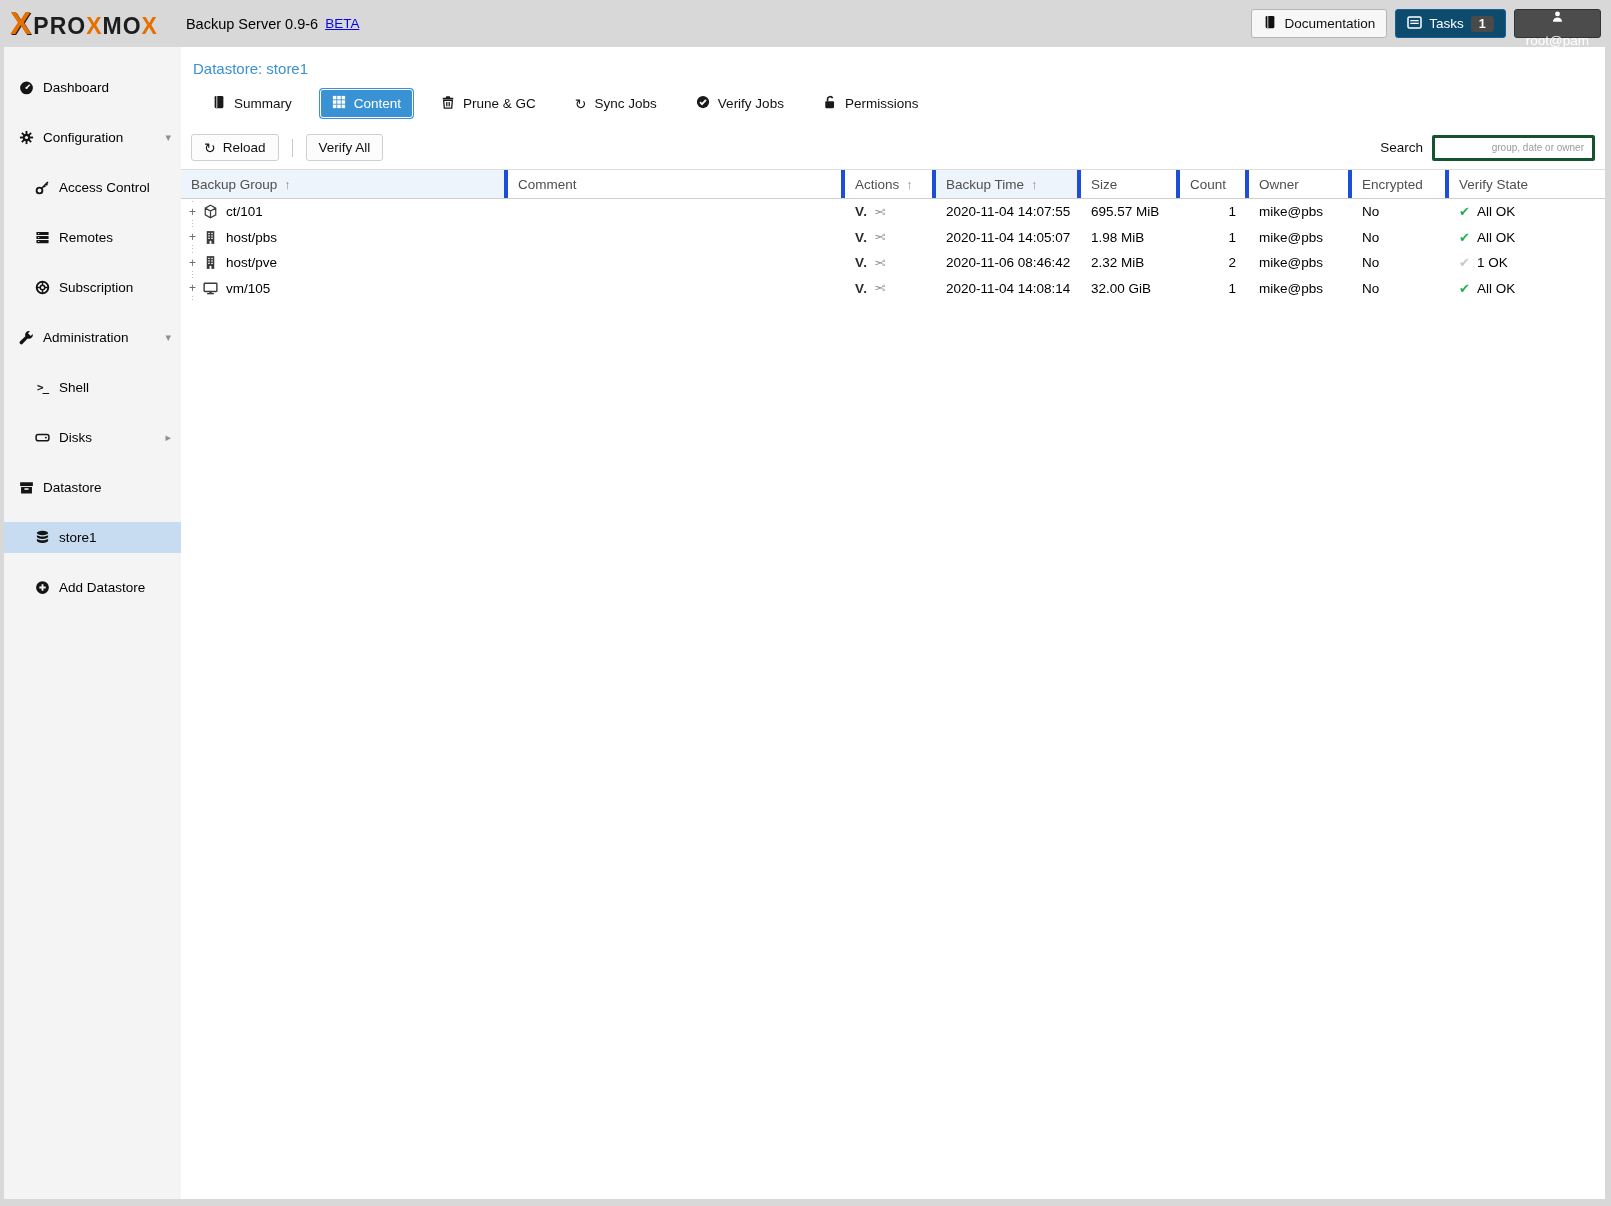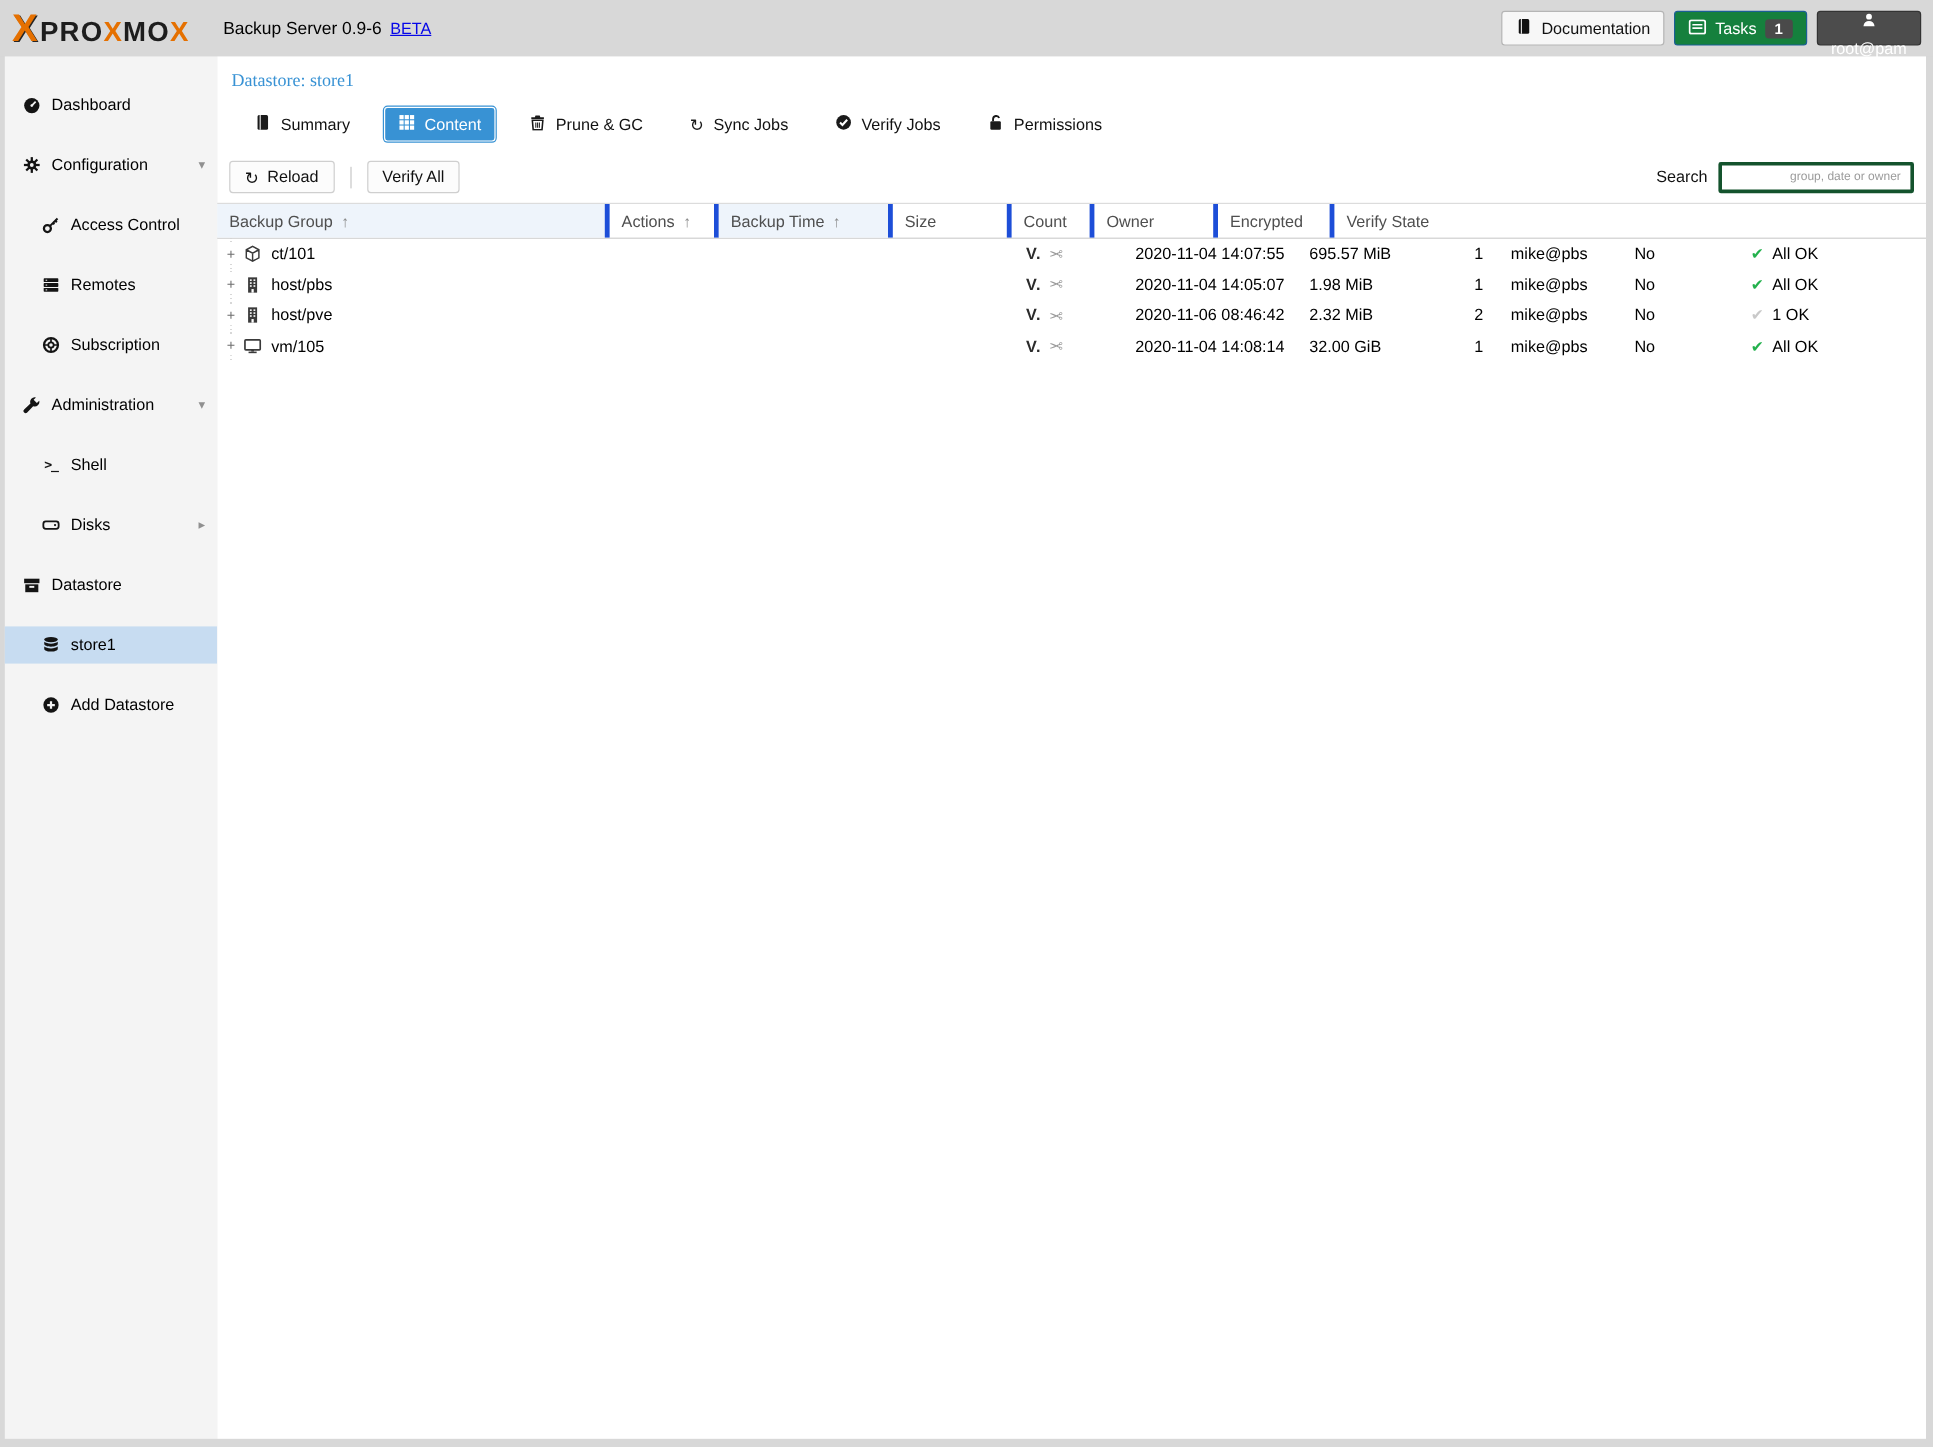--- a/index.html
+++ b/index.html
@@ -12,42 +12,42 @@
   .brand-mark { color:#E57000; font-weight:900; font-size:32px; line-height:30px; margin-right:2px;
     text-shadow:1px 1px 0 #262626; }
   .brand-word { font-weight:bold; font-size:23px; letter-spacing:1px; color:#1d1d1d; }
   .brand-word .ox { color:#E57000; }
   .subtitle { margin-left:28px; font-size:14.5px; color:#000; }
   .beta { margin-left:7px; font-size:13.5px; color:#0606e8; text-decoration:underline; cursor:pointer; }
   .topbar-right { margin-left:auto; display:flex; align-items:center; gap:8px; }
   .tb-btn { height:29px; display:flex; align-items:center; gap:7px; padding:0 11px;
     border-radius:3px; font-size:13.5px; cursor:pointer; }
   .tb-doc { background:#f7f7f7; border:1px solid #b5b5b5; color:#111; }
-  .tb-tasks { background:#15803d; border:1px solid #1b5f95; color:#fff; }
+  .tb-tasks { background:#0c4a6e; border:1px solid #1b5f95; color:#fff; }
   .badge { background:#4a4a4a; color:#fff; border-radius:3px; padding:1px 8px; font-size:12.5px; font-weight:bold; }
   .tb-user { background:#4c4c4c; border:1px solid #333; color:#fff;flex-direction:column; }
   .caret { font-size:11px; color:#cfcfcf; }
 
   
   .page { display:flex; height:1152px; margin:0 6px 7px 4px; }
 
   
   .sidebar { width:177px; background:#f4f4f4; padding-top:6px; flex:none; }
   .side-item { height:31px; display:flex; align-items:center; padding-left:13px;
     font-size:13.5px; color:#000; cursor:pointer;margin-top:19px; }
   .side-item.child { padding-left:29px; }
   .side-item.selected { background:#c7dcf1; }
   .sicon { width:19px; margin-right:7px; display:flex; justify-content:center; align-items:center; color:#141414; flex:none; }
   .sicon svg { display:block; }
   .side-caret { margin-left:auto; margin-right:10px; color:#909090; font-size:11px; }
   .shell-glyph { font-family:"DejaVu Sans Mono", monospace; font-weight:bold; font-size:11px; letter-spacing:-1px; }
 
   
   .main { flex:1; background:#fff; display:flex; flex-direction:column; min-width:0; }
-  .panel-title { padding:13px 28px 4px 12px; color:#3892d4; font-size:15px;font-family:Liberation Serif, serif; }
+  .panel-title { padding:13px 28px 4px 12px; color:#3892d4; font-size:15px; }
   .tabs { display:flex; align-items:center; gap:17px; padding:8px 0 9px 20px; }
   .tab { height:29px; display:flex; align-items:center; gap:8px; padding:0 11px;
     font-size:13.5px; color:#111; border-radius:3px; cursor:pointer; }
   .tab svg, .tab .tab-glyph { color:#1a1a1a; }
   .tab.active { background:#3892d4; color:#fff; border:1px solid #fff; box-shadow:0 0 0 1px #3892d4; }
   .tab.active svg, .tab.active .tab-glyph { color:#fff; }
   .tab-glyph { font-size:14px; line-height:14px; }
 
   .toolbar { display:flex; align-items:center; padding:7px 10px 8px 10px; gap:8px; }
   .tool-btn { height:27px; display:flex; align-items:center; gap:7px; padding:0 12px;
@@ -346,20 +346,23 @@
         <span class="search-label">Search</span>
         <input class="search-input" type="text" placeholder="group, date or owner" style="">
       </div>
     </div>
 
     <div class="grid-header">
       <div class="hcell col-group sorted">
         <span>Backup Group</span>
         <span class="sort-arrow">↑</span>
       </div>
+      <div class="hcell col-comment">
+        <span>Comment</span>
+      </div>
       <div class="hcell col-actions">
         <span>Actions</span>
         <span class="sort-arrow">↑</span>
       </div>
       <div class="hcell col-time sorted">
         <span>Backup Time</span>
         <span class="sort-arrow">↑</span>
       </div>
       <div class="hcell col-size">
         <span>Size</span>

